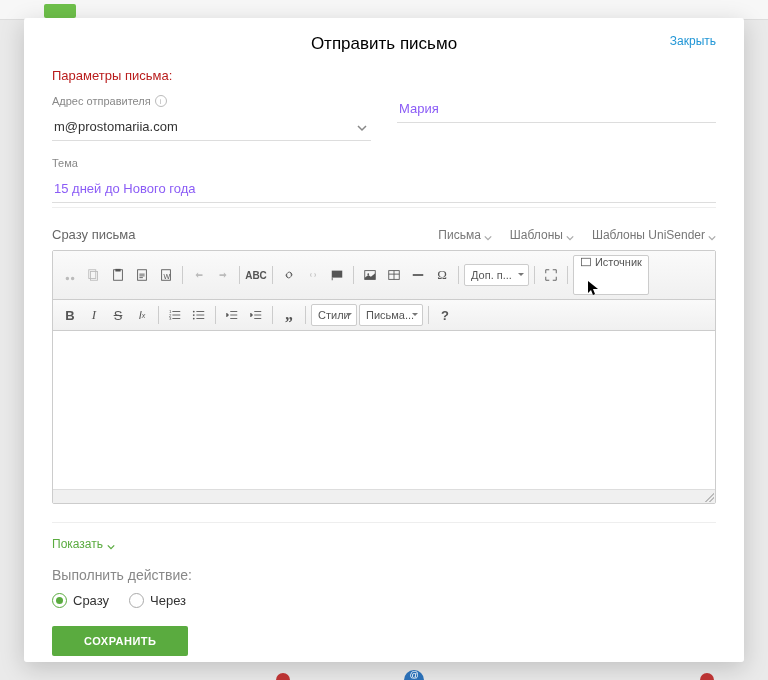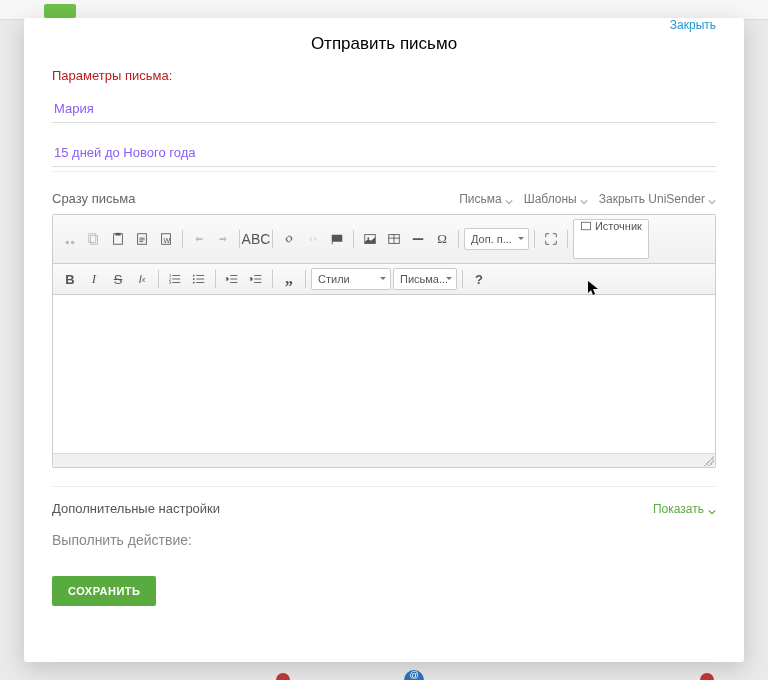--- a/index.html
+++ b/index.html
@@ -24,21 +24,21 @@
   box-shadow: 0 6px 24px rgba(0,0,0,0.18);
   overflow-y: auto;
 }
 .modal-header {
   padding: 16px 28px 14px;
   position: relative;
   text-align: center;
 }
 .modal-title { font-size: 17px; font-weight: 400; color: #000000; }
 .close-link {
-  position: absolute; right: 28px; top: 0;
+  position: absolute; right: 28px; top: 16px;
   color: #2196d6; font-size: 12px; cursor: pointer;
 }
 .section {
   padding: 0 28px 14px;
 }
 .section-title {
   font-size: 13px; color: #b91c1c; font-weight: 500;
   padding: 10px 0 12px;
   border-top: 1px solid #eee;
 }
@@ -65,21 +65,21 @@
 .chevron {
   position:absolute; right:4px; top:8px; width:10px; height:10px;
 }
 .chevron svg { stroke:#888; fill:none; stroke-width:1.5;}
 .subject-block { margin-top: 16px; }
 .body-header {
   display:flex; justify-content:space-between; align-items:flex-end;
   padding: 10px 0 8px; border-top:1px solid #eee; margin-top:4px;
 }
 .body-title { font-size:13px; color:#666; }
-.body-tabs { display:flex; gap:11px; font-size:12px; color:#777;margin-top:10px;}
+.body-tabs { display:flex; gap:18px; font-size:12px; color:#777;margin-top:10px;}
 .body-tab { cursor:pointer; display:flex; align-items:center; gap:3px;}
 .tiny-chev { width:8px; height:8px; }
 .tiny-chev svg { stroke:#aaa; fill:none; stroke-width:1.6;}
 .editor {
   border:1px solid #ccc; border-radius:2px;
 }
 .toolbar {
   background: linear-gradient(#fafafa,#f0f0f0);
   border-bottom:1px solid #ccc;
   padding:4px 6px; display:flex; flex-wrap:wrap; align-items:center; gap:2px;
@@ -125,21 +125,21 @@
 .radios { display:flex; gap:20px; align-items:center;}
 .radio { display:flex; align-items:center; gap:6px; cursor:pointer; font-size:13px; color:#333;}
 .radio-dot {
   width:15px; height:15px; border:1px solid #aaa; border-radius:50%;
   display:flex; align-items:center; justify-content:center;
 }
 .radio-dot.checked { border-color:#5aab3f;}
 .radio-dot.checked::after { content:""; width:7px; height:7px; background:#5aab3f; border-radius:50%;}
 .save-btn {
   margin-top:18px; background:#5aab3f; color:#fff; border:none;
-  padding:9px 16px; font-size:11px; letter-spacing:0.5px; border-radius:2px;
+  padding:9px 32px; font-size:11px; letter-spacing:0.5px; border-radius:2px;
   cursor:pointer; font-weight:600;
 }
 .cursor-arrow {
   position:absolute; top:281px; left:588px; width:12px; height:16px; pointer-events:none; z-index:999;
 }
 .bottom-strip { position:absolute; bottom:0; left:0; right:0; height:10px;}
 .dot-red { position:absolute; bottom:0; width:14px; height:7px; background:#b33; border-radius:7px 7px 0 0;}
 .dot-blue { position:absolute; bottom:0; width:20px; height:10px; background:#2b6fb5; border-radius:10px 10px 0 0; display:flex; align-items:center; justify-content:center; color:#fff; font-size:9px; font-style:italic;}
 </style>
 </head>
@@ -153,45 +153,60 @@
 <div class="modal">
   <div class="modal-header">
     <div class="modal-title">Отправить письмо</div>
     <a class="close-link">Закрыть</a>
   </div>
 
   <div class="section">
     <div class="section-title first">Параметры письма:</div>
     <div class="row">
       <div class="field">
+        <div class="field-label">
+          <span>Адрес отправителя</span>
+          <span class="info-icon">i</span>
+        </div>
+        <div class="select-line">
+          <span>m@prostomariia.com</span>
+          <span class="chevron"><svg viewBox="0 0 10 10">
+                <path d="M1 3l4 4 4-4"></path>
+              </svg></span>
+        </div>
+      </div>
+      <div class="field">
         <input class="input-line" value="Мария" style="">
       </div>
     </div>
 
     <div class="subject-block field">
+      <div class="field-label">
+        <span>Тема</span>
+      </div>
       <input class="input-line" value="15 дней до Нового года" style="">
     </div>
 
     <div class="body-header">
       <div class="body-title">Сразу письма</div>
       <div class="body-tabs">
         <div class="body-tab">
           <span>Письма</span>
           <span class="tiny-chev"><svg viewBox="0 0 10 10">
                 <path d="M1 3l4 4 4-4"></path>
               </svg></span>
         </div>
         <div class="body-tab">
           <span>Шаблоны</span>
           <span class="tiny-chev"><svg viewBox="0 0 10 10">
                 <path d="M1 3l4 4 4-4"></path>
               </svg></span>
         </div>
         <div class="body-tab">
-          <span>Закрыть UniSender</span>
+          <span>Шаблоны UniSender</span>
           <span class="tiny-chev"><svg viewBox="0 0 10 10">
                 <path d="M1 3l4 4 4-4"></path>
               </svg></span>
         </div>
       </div>
     </div>
 
     <div class="editor">
       <div class="toolbar">
         <span class="tbtn disabled">
@@ -228,21 +243,21 @@
             <svg viewBox="0 0 16 16">
               <path d="M4 8l3-3v2h5v2H7v2z"></path>
             </svg>
           </span>
         <span class="tbtn disabled">
             <svg viewBox="0 0 16 16">
               <path d="M12 8l-3-3v2H4v2h5v2z"></path>
             </svg>
           </span>
         <span class="sep"></span>
-        <span class="tbtn" style="font-size:14px;font-weight:normal">ABC</span>
+        <span class="tbtn" style="font-size:10px;font-weight:bold">ABC</span>
         <span class="sep"></span>
         <span class="tbtn">
             <svg viewBox="0 0 16 16">
               <path d="M6 10a3 3 0 010-4l1-1a3 3 0 014 4M10 6a3 3 0 010 4l-1 1a3 3 0 01-4-4" fill="none" stroke="#555"></path>
             </svg>
           </span>
         <span class="tbtn disabled">
             <svg viewBox="0 0 16 16">
               <path d="M6 10a3 3 0 010-4M10 6a3 3 0 010 4" fill="none" stroke="#bbb"></path>
             </svg>
@@ -321,49 +336,58 @@
             </svg>
           </span>
         <span class="tbtn">
             <svg viewBox="0 0 16 16">
               <path d="M6 4h8M6 8h8M6 12h8M2 6l2 2-2 2z" stroke="#555" fill="#555"></path>
             </svg>
           </span>
         <span class="sep"></span>
         <span class="tbtn" style="font-family:serif;font-size:16px;font-weight:bold">„</span>
         <span class="sep"></span>
-        <div class="combo" style="width:80px">
+        <div class="combo" style="width:46px">
             <span>Стили</span>
             <span class="carr"></span>
           </div>
         <div class="combo" style="width:64px">
             <span>Письма...</span>
             <span class="carr"></span>
           </div>
         <span class="sep"></span>
         <span class="tbtn" style="font-weight:bold">?</span>
       </div>
       <div class="editor-area"></div>
       <div class="editor-footer">
         <div class="resize-grip"></div>
       </div>
     </div>
 
     <div class="additional">
-      <div style="color:#555">Дополнительные настройки</div>
       <div class="show-link">
         <span>Показать</span>
         <span class="tiny-chev"><svg viewBox="0 0 10 10">
               <path d="M1 3l4 4 4-4" stroke="#5aab3f"></path>
             </svg></span>
       </div>
     </div>
 
     <div class="action-row">
       <div class="action-label">Выполнить действие:</div>
+      <div class="radios">
+        <label class="radio">
+          <span class="radio-dot checked"></span>
+          <span>Сразу</span>
+        </label>
+        <label class="radio">
+          <span class="radio-dot"></span>
+          <span>Через</span>
+        </label>
+      </div>
     </div>
 
     <button class="save-btn">СОХРАНИТЬ</button>
   </div>
 </div>
 
 <svg class="cursor-arrow" viewBox="0 0 12 16">
     <path d="M0 0l0 12 3-3 2 5 2-1-2-5 5 0z" fill="#000"></path>
   </svg>
 

